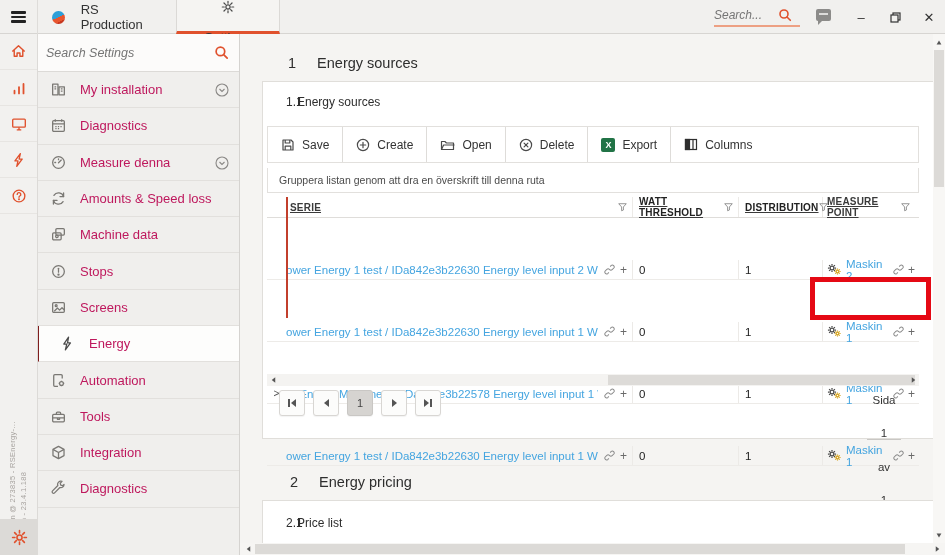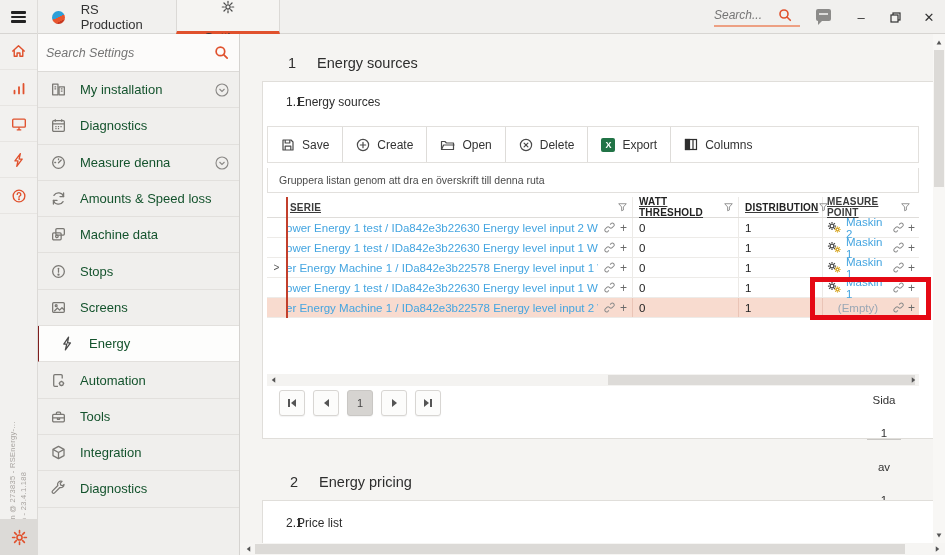--- a/index.html
+++ b/index.html
@@ -25,39 +25,39 @@
   
   .rail { position:absolute; left:0; top:34px; width:38px; height:521px; background:#f2f1ef; border-right:1px solid #dcdad7; }
   .rail-cell { height:36px; display:flex; align-items:center; justify-content:center; border-bottom:1px solid #e7e5e2; color:#e0512d; }
   .rail-footer { position:absolute; left:0; top:0; font-size:7.5px; color:#a8a4a0; white-space:nowrap; transform:rotate(-90deg); transform-origin:0 0; letter-spacing:.3px; }
   .rail-gear { position:absolute; left:0; bottom:0; width:38px; height:36px; background:#dcdad7; display:flex; align-items:center; justify-content:center; color:#e0512d; }
 
   
   .menu { position:absolute; left:38px; top:34px; width:202px; height:521px; background:#f0efed; border-right:1px solid #d5d3d0; }
   .menu-search { height:38px; background:#fcfbfa; border-bottom:1px solid #dcdad7; display:flex; align-items:center; padding:0 10px 0 8px; }
   .menu-search input { flex:1; border:0; outline:0; background:transparent; font-style:italic; font-size:12.5px; color:#55524f; font-family:"Liberation Sans",sans-serif; }
-  .menu-item { height:36.3px; display:flex; align-items:center; gap:13px; padding-left:12px; border-bottom:1px solid #e2e0dd; font-size:13px; color:#14532d; position:relative; }
+  .menu-item { height:36.3px; display:flex; align-items:center; gap:13px; padding-left:12px; border-bottom:1px solid #e2e0dd; font-size:13px; color:#be185d; position:relative; }
   .menu-item .mi-ic { width:17px; height:17px; color:#7a7874; flex:0 0 17px; }
   .menu-item.selected { background:#fdfdfc; border-left:1px solid #7f1d1d; padding-left:20px; }
   .mi-chev { position:absolute; right:10px; top:11px; color:#8a8886; }
 
   
   .main { position:absolute; left:240px; top:34px; width:693px; height:509px; background:#f5f4f2; overflow:hidden; }
   .sec-head { position:absolute; font-size:14.5px; font-weight:500; color:#2e2e2e; display:flex; gap:21px; }
   .card { position:absolute; left:22px; width:772px; background:#fff; border:1px solid #e0deda; }
   .card-head { height:40px; display:flex; align-items:center; font-size:12px; color:#2e2e2e; }
   .card-num { width:34px; text-align:left; padding-left:23px; }
   
   .toolbar { position:absolute; left:4px; top:44px; width:652px; height:37px; border:1px solid #e2e0dd; display:flex; align-items:stretch; }
   .tb-btn { display:flex; align-items:center; gap:7px; padding:0 13px; font-size:12px; color:#333; border-right:1px solid #dedcd9; }
   .grouping { position:absolute; left:4px; top:86px; width:652px; height:25px; border:1px solid #e2e0dd; border-top:0; display:flex; align-items:center; padding-left:11px; font-size:10.5px; color:#4a4a4a; }
   
   .tbl { position:absolute; left:4px; top:115px; width:652px; }
   .thead { display:flex; height:21px; border-bottom:1px solid #dfddda; align-items:flex-start; font-size:10px; font-weight:bold; color:#3a3a3a; letter-spacing:.2px;text-decoration:underline; }
-  .trow { display:flex; height:20px; border-bottom:1px solid #edebe8; align-items:flex-end; font-size:11.5px; }
+  .trow { display:flex; height:20px; border-bottom:1px solid #edebe8; align-items:flex-end; font-size:11.5px;margin-top:42px; }
   .c-exp  { width:19px; flex:0 0 19px; height:100%; display:flex; align-items:center; justify-content:center; color:#555; font-size:10px; }
   .c-serie{ width:347px; flex:0 0 347px; height:100%; display:flex; align-items:center; overflow:hidden; border-right:1px solid #eceae7; position:relative; }
   .c-watt { width:106px; flex:0 0 106px; height:100%; display:flex; align-items:center; padding-left:6px; border-right:1px solid #eceae7; color:#222; }
   .c-dist { width:84px; flex:0 0 84px; height:100%; display:flex; align-items:center; padding-left:6px; border-right:1px solid #eceae7; color:#222; }
   .c-mp   { flex:1; height:100%; display:flex; align-items:center; gap:4px; padding:0 4px 0 4px; }
   .serie-link { color:#45a5e0; white-space:nowrap; overflow:hidden; flex:1; }
   .serie-ics { display:flex; gap:5px; align-items:center; padding:0 5px 0 6px; flex:0 0 auto; }
   .mp-link { color:#45a5e0; flex:1; }
   .hl { background:#f8dbcf; }
   .hl .c-serie, .hl .c-watt, .hl .c-dist { border-right-color:#eac4b6; }

